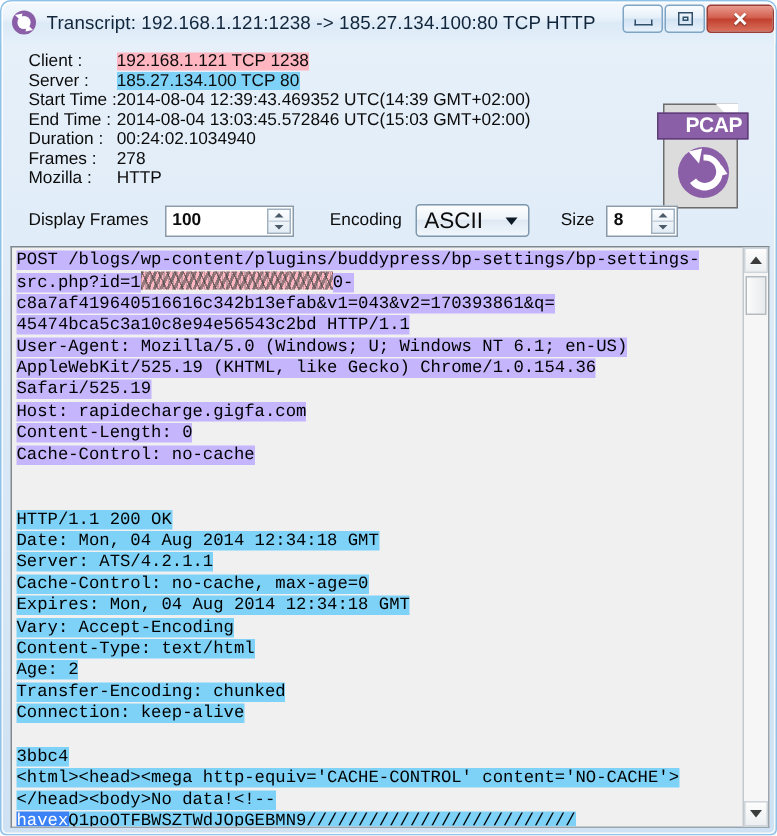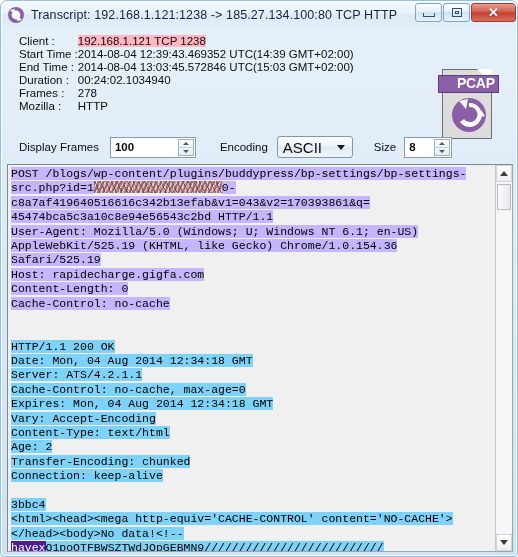--- a/index.html
+++ b/index.html
@@ -301,21 +301,21 @@
     line-height: 14.4px;
     color: #000000;
     white-space: pre;
     overflow: hidden;
     position: relative;
   }
   #text-content .line { height: 14.4px; }
   #text-content .seg { padding: 0; }
   .s-pink { background: #c4b5fd; }
   .s-blue { background: #7ed2f7; }
-  .s-sel  { background: #4c1d95; color: #ffffff; }
+  .s-sel  { background: #3b82f6; color: #ffffff; }
   .s-redact {
     display: inline-block;
     width: 128px;
     height: 12px;
     vertical-align: -2px;
     background:
       repeating-linear-gradient(115deg, rgba(70,70,70,.55) 0 2px, rgba(255,255,255,0) 2px 4px),
       repeating-linear-gradient(65deg, rgba(40,40,40,.5) 0 1px, rgba(255,255,255,0) 1px 5px),
       repeating-linear-gradient(90deg, rgba(120,120,120,.45) 0 1px, rgba(255,255,255,0) 1px 3px),
       #ffb6c1;
@@ -402,20 +402,25 @@
 
   <div id="info-panel">
     <table id="info-table">
       <tbody id="info-body">
           <tr>
             <td class="lbl">Client :</td>
             <td class="val"><span class="hl-pink">192.168.1.121 TCP 1238</span></td>
             <td class="tz"></td>
           </tr>
           <tr>
+            <td class="lbl">Server :</td>
+            <td class="val"><span class="hl-blue">185.27.134.100 TCP 80</span></td>
+            <td class="tz"></td>
+          </tr>
+          <tr>
             <td class="lbl">Start Time :</td>
             <td class="val"><span>2014-08-04 12:39:43.469352 UTC</span></td>
             <td class="tz">(14:39 GMT+02:00)</td>
           </tr>
           <tr>
             <td class="lbl">End Time :</td>
             <td class="val"><span>2014-08-04 13:03:45.572846 UTC</span></td>
             <td class="tz">(15:03 GMT+02:00)</td>
           </tr>
           <tr>

